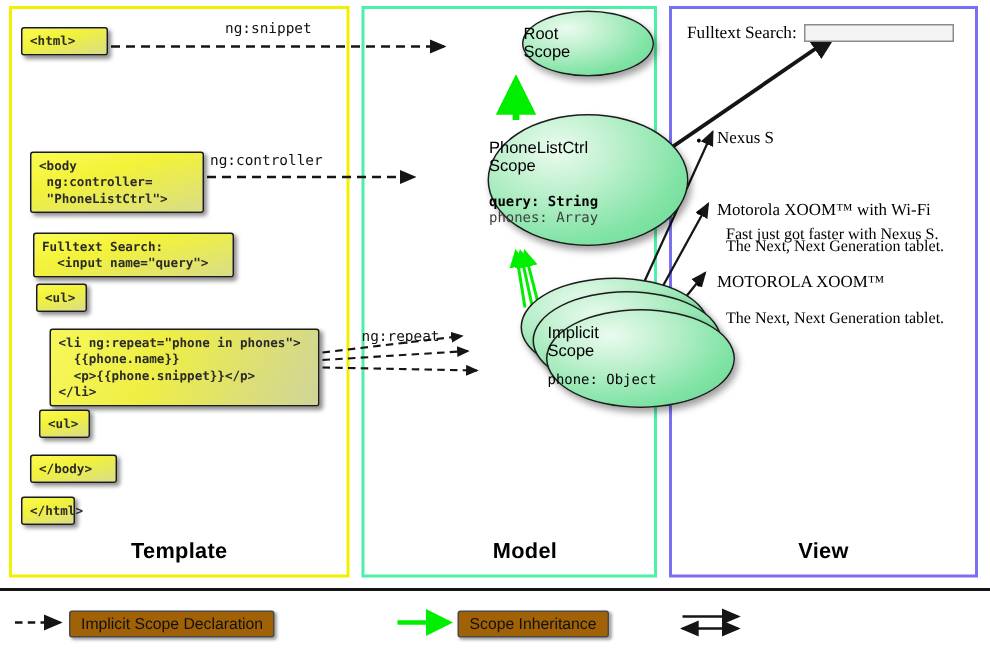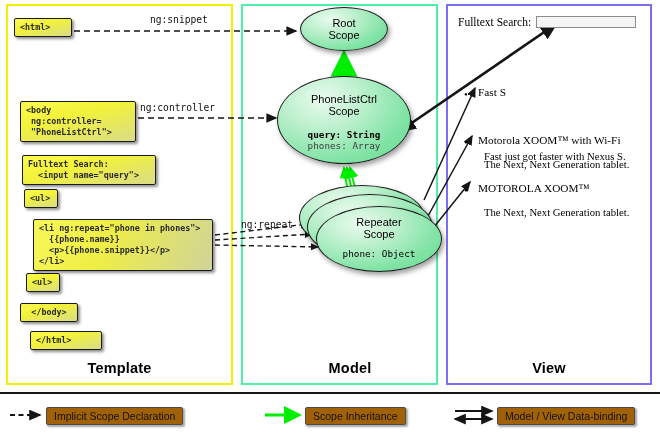--- a/index.html
+++ b/index.html
@@ -26,29 +26,29 @@
      color:#2a2a2a;line-height:1.32;padding:3px 5px;white-space:pre;
      box-shadow:2px 2px 3px rgba(0,0,0,.45);font-weight:bold;}
 
   #box-html   {left:14px; top:18px;  width:58px;}
   #box-body   {left:20px; top:101px; width:116px;}
   #box-search {left:22px; top:155px; width:134px;}
   #box-ul1    {left:24px; top:189px; width:34px;}
   #box-li     {left:33px; top:219px; width:180px;
      background:linear-gradient(115deg,#f7f75a 0%,#eeee45 40%,#cfd49a 100%);}
   #box-ul2    {left:26px; top:273px; width:34px;}
-  #box-cbody  {left:20px; top:303px; width:58px;text-align:center;}
-  #box-chtml  {left:14px; top:331px; width:72px;margin-left:16px;}
+  #box-cbody  {left:20px; top:303px; width:58px;}
+  #box-chtml  {left:14px; top:331px; width:36px;}
 
   
   .ellipse{position:absolute;box-sizing:border-box;border-radius:50%;
      border:1.6px solid #1c1c1c;
      background:radial-gradient(ellipse at 34% 26%,#eafbef 0%,#bdf0cd 32%,#7fe3a4 70%,#6ad694 100%);
      box-shadow:2px 3px 5px rgba(0,0,0,.38);
-     text-align:center;color:#000;}
+     color:#000;margin-left:48px;}
   .ell-title{font-size:11px;line-height:1.12;font-family:"Liberation Sans",sans-serif;}
   .ell-prop{font-family:"DejaVu Sans Mono",monospace;font-size:9.3px;line-height:1.22;}
   .ell-prop b{font-weight:bold;}
   .ell-prop .dim{color:#3d3d3d;}
 
   #ell-root{left:300px;top:7px;width:88px;height:44px;}
   #ell-root .ell-title{padding-top:9px;}
 
   #ell-ctrl{left:277px;top:76px;width:134px;height:88px;}
   #ell-ctrl .ell-title{padding-top:16px;}
@@ -187,47 +187,46 @@
     <div class="ell-prop">
       <b>query: String</b><br>
       <span class="dim">phones: Array</span>
     </div>
   </div>
 
   <div class="ellipse" id="ell-rep3"></div>
   <div class="ellipse" id="ell-rep2"></div>
   <div class="ellipse" id="ell-rep1">
     <div class="ell-title">
-      <span>Repeater</span><br>
+      <span>Implicit</span><br>
       <span>Scope</span>
     </div>
     <div class="ell-prop dim">phone: Object</div>
   </div>
 
   <div id="view-inner">
     <div id="vs-row">
       <span id="vs-label">Fulltext Search:</span>
       <input id="vs-input" type="text" placeholder="" style="">
     </div>
 
     <span class="v-bullet" style="left:12px;top:78px;">•</span>
-    <div class="v-item" style="top:76px;">Fast S</div>
+    <div class="v-item" style="top:76px;">Nexus S</div>
     <div class="v-desc" style="top:100px;margin-top:40px;">Fast just got faster with Nexus S.</div>
 
     <span class="v-bullet" style="left:12px;top:126px;">•</span>
     <div class="v-item" style="top:124px;">Motorola XOOM™  with Wi-Fi</div>
     <div class="v-desc" style="top:148px;">The Next, Next Generation tablet.</div>
 
     <span class="v-bullet" style="left:12px;top:174px;">•</span>
     <div class="v-item" style="top:172px;">MOTOROLA XOOM™</div>
     <div class="v-desc" style="top:196px;">The Next, Next Generation tablet.</div>
   </div>
 
   <div class="col-label" id="lbl-template">Template</div>
   <div class="col-label" id="lbl-model">Model</div>
   <div class="col-label" id="lbl-view">View</div>
 
   <div class="hr"></div>
   <div class="lg-box" id="lg1">Implicit Scope Declaration</div>
   <div class="lg-box" id="lg2">Scope Inheritance</div>
-  <div class="lg-box" id="lg3">Model / View Data-binding</div>
 
 </div>
 
 </body></html>

